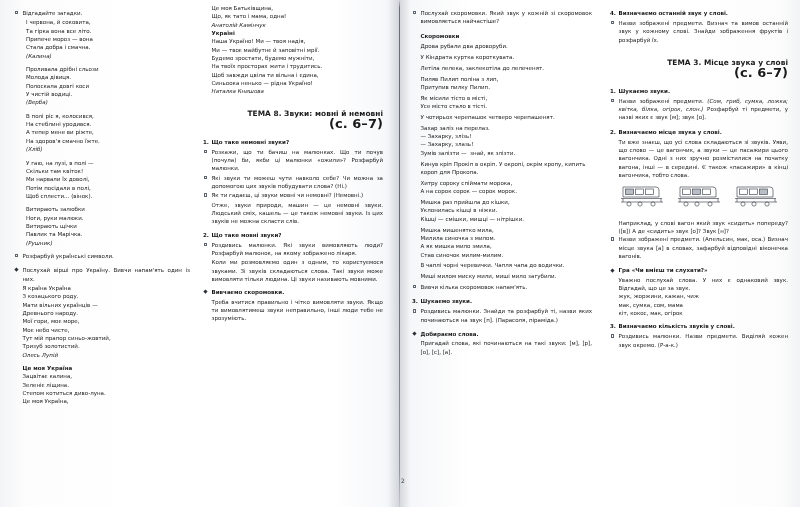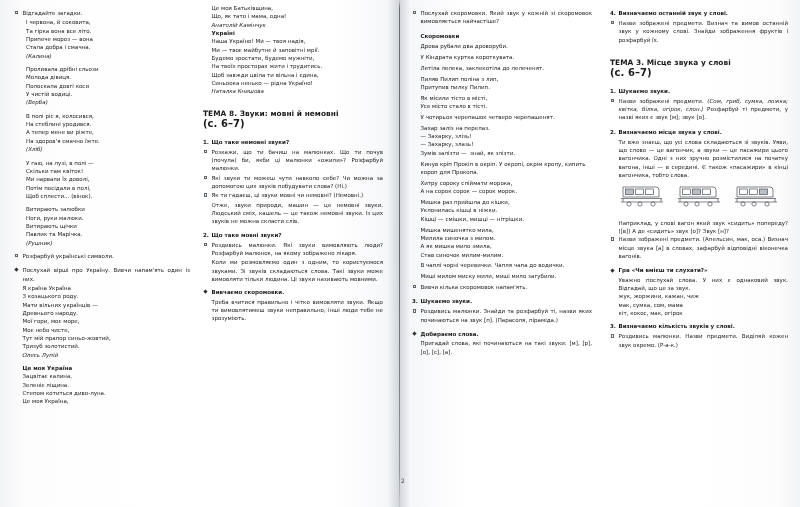--- a/index.html
+++ b/index.html
@@ -129,28 +129,28 @@
     text-align: justify;
   }
 
   
   .verse { padding-left: 12px; }
   .verse-line { white-space: pre-wrap; }
   .verse-tight { padding-left: 8.5px; }
 
   
   .theme {
-    text-align: left;
+    text-align: right;
     font-weight: bold;
     font-size: 7.4px;
     line-height: 10.5px;
     letter-spacing: 0.05px;
   }
   .theme .sub {
-    font-size: 10px;
+    font-size: 13px;
     font-weight: bold;
   }
 
   
   .tt-head {
     font-weight: bold;
     padding-left: 8.5px;
     margin-bottom: 2px;
   }
   .tt-group {

